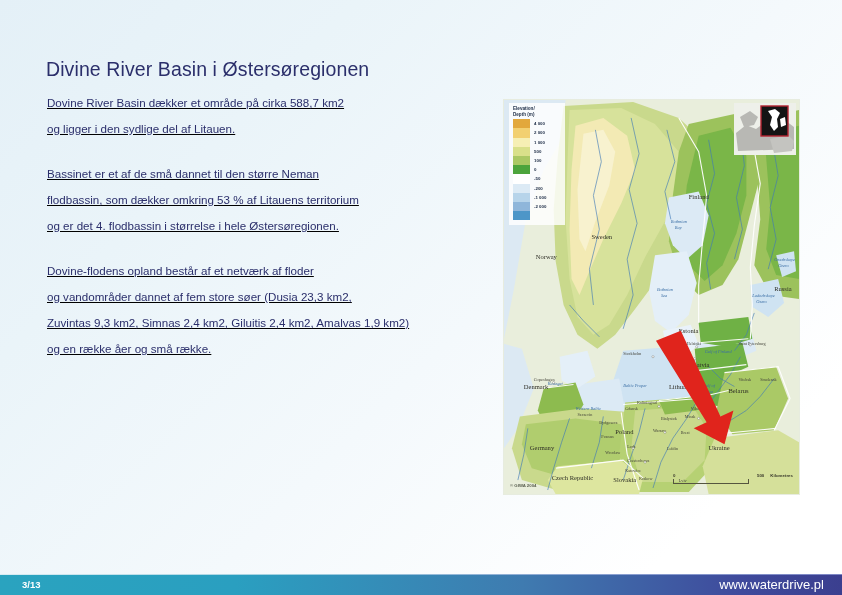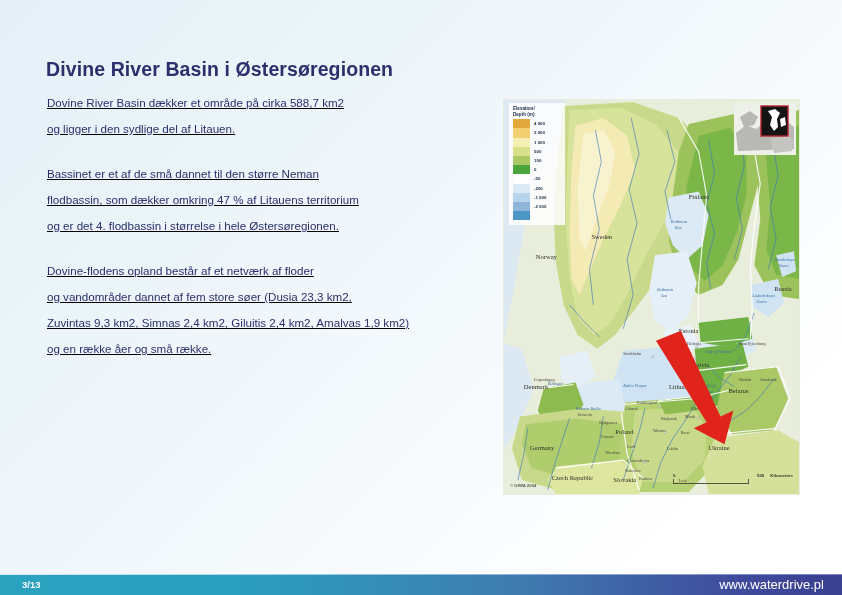--- a/index.html
+++ b/index.html
@@ -20,21 +20,21 @@
     background: linear-gradient(135deg, #e4f0f7 0%, #eaf4f9 25%, #f4f9fc 55%, #ffffff 85%);
     overflow: hidden;
   }
 
   
   #title {
     position: absolute;
     left: 46px;
     top: 45px;
     font-size: 19.5px;
-    font-weight: bold;
+    font-weight: normal;
     color: #2b2f6b;
     letter-spacing: 0.1px;
     white-space: nowrap;
   }
 
   
   #body-text {
     position: absolute;
     left: 47px;
     top: 90px;
@@ -198,21 +198,21 @@
 
   <div id="body-text">
 
     <div class="para">
       <div class="line">Dovine River Basin dækker et område på cirka 588,7 km2</div>
       <div class="line">og ligger i den sydlige del af Litauen.</div>
     </div>
 
     <div class="para">
       <div class="line">Bassinet er et af de små dannet til den større Neman</div>
-      <div class="line">flodbassin, som dækker omkring 47 % af Litauens territorium</div>
+      <div class="line">flodbassin, som dækker omkring 53 % af Litauens territorium</div>
       <div class="line">og er det 4. flodbassin i størrelse i hele Østersøregionen.</div>
     </div>
 
     <div class="para">
       <div class="line">Dovine-flodens opland består af et netværk af floder</div>
       <div class="line">og vandområder dannet af fem store søer (Dusia 23,3 km2,</div>
       <div class="line">Zuvintas 9,3 km2, Simnas 2,4 km2, Giluitis 2,4 km2, Amalvas 1,9 km2)</div>
       <div class="line">og en række åer og små række.</div>
     </div>
 

